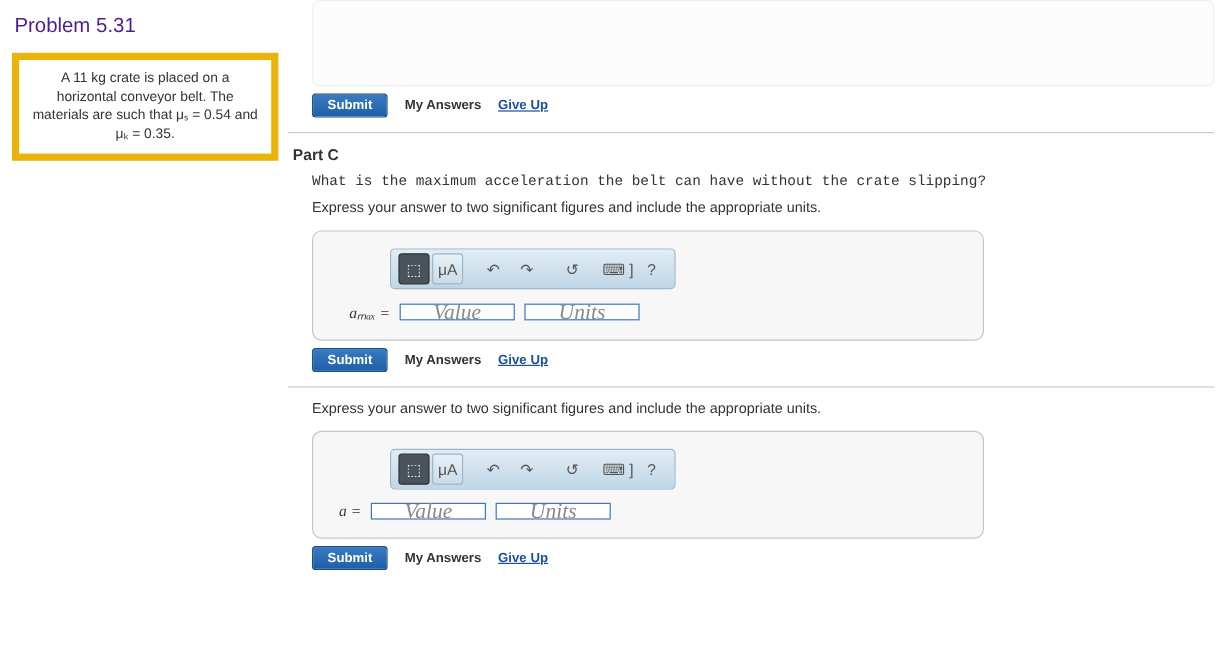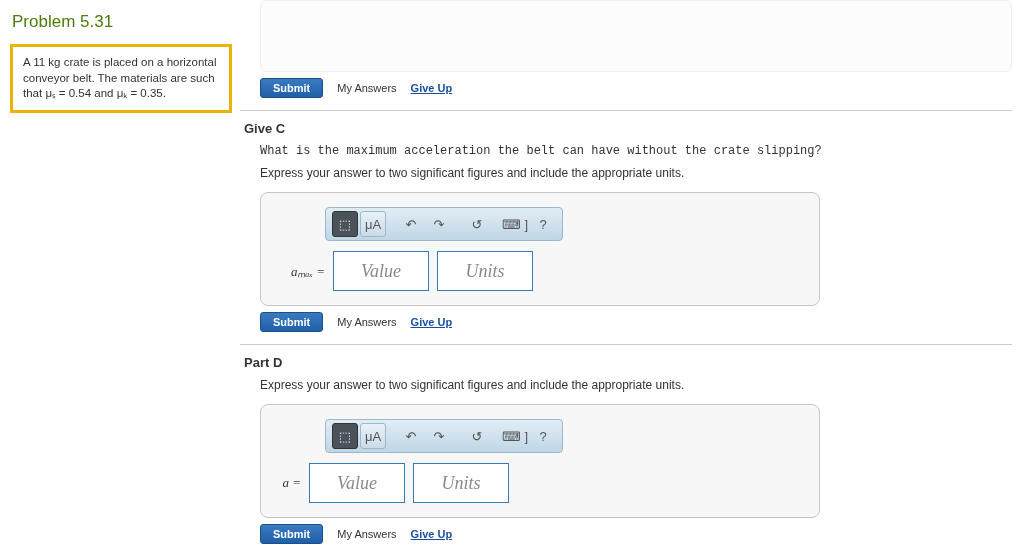--- a/index.html
+++ b/index.html
@@ -12,29 +12,30 @@
     display: flex;
   }
   .left-col {
     width: 240px;
     padding: 8px 8px 8px 10px;
   }
   .problem-title {
     font-size: 17px;
     font-weight: normal;
     margin: 4px 0 12px 2px;
-    color: #4d7c0f;
+    color: #4c1d95;
   }
   .problem-box {
-    border: 3px solid #eab308;
+    border: 6px solid #eab308;
     background: #fff;
     padding: 8px 10px;
     font-size: 11.5px;
     line-height: 1.35;
     color: #333;
+    text-align: center;
   }
   .right-col {
     flex: 1;
     padding: 0 12px 10px 0;
   }
   .prev-block {
     margin-left: 20px;
     border: 1px solid #ccc;
     border-radius: 6px;
     height: 72px;
@@ -53,21 +54,21 @@
     background: #1e5fa9;
     background: linear-gradient(#3a7ac1, #1e5fa9);
     color: #fff;
     border: 1px solid #1a4f8a;
     border-radius: 3px;
     padding: 3px 12px;
     font-size: 11px;
     font-weight: bold;
     cursor: pointer;
   }
-  .my-answers { font-weight: normal; color:#333; }
+  .my-answers { font-weight: bold; color:#333; }
   .give-up { color: #1a4f9f; text-decoration: underline; cursor:pointer; font-weight:bold;}
   hr.div {
     border: none;
     border-top: 1px solid #ccc;
     margin: 6px 0 10px 0;
   }
   .part-label {
     font-weight: bold;
     font-size: 13px;
     margin: 6px 0 8px 4px;
@@ -125,21 +126,21 @@
     font-style: italic;
     font-family: Georgia, 'Times New Roman', serif;
     font-size: 13px;
     color: #333;
     min-width: 46px;
     text-align: right;
   }
   .value-box, .units-box {
     border: 1px solid #3a78b8;
     background: #fff;
-    height: 40px;
+    height: 14px;
     display: inline-flex;
     align-items: center;
     justify-content: center;
     font-family: Georgia, 'Times New Roman', serif;
     font-style: italic;
     font-size: 18px;
     color: #8a8a8a;
     padding: 0 8px;
   }
   .value-box { width: 96px; }
@@ -159,21 +160,21 @@
 
   <div class="prev-block"></div>
   <div class="submit-row">
     <button class="submit-btn">Submit</button>
     <span class="my-answers">My Answers</span>
     <span class="give-up">Give Up</span>
   </div>
 
   <hr class="div">
 
-  <div class="part-label">Give C</div>
+  <div class="part-label">Part C</div>
   <div class="part-body">
     <div class="question">What is the maximum acceleration the belt can have without the crate slipping?</div>
     <div class="instruct">Express your answer to two significant figures and include the appropriate units.</div>
 
     <div class="answer-panel">
       <div class="toolbar">
         <span class="tb-btn dark">⬚</span>
         <span class="tb-btn boxed">μA</span>
         <span class="tb-sep"></span>
         <span class="tb-btn">↶</span>
@@ -193,21 +194,20 @@
 
     <div class="submit-row" style="margin-left:0;">
       <button class="submit-btn">Submit</button>
       <span class="my-answers">My Answers</span>
       <span class="give-up">Give Up</span>
     </div>
   </div>
 
   <hr class="div">
 
-  <div class="part-label">Part D</div>
   <div class="part-body">
     <div class="instruct">Express your answer to two significant figures and include the appropriate units.</div>
 
     <div class="answer-panel">
       <div class="toolbar">
         <span class="tb-btn dark">⬚</span>
         <span class="tb-btn boxed">μA</span>
         <span class="tb-sep"></span>
         <span class="tb-btn">↶</span>
         <span class="tb-btn">↷</span>

